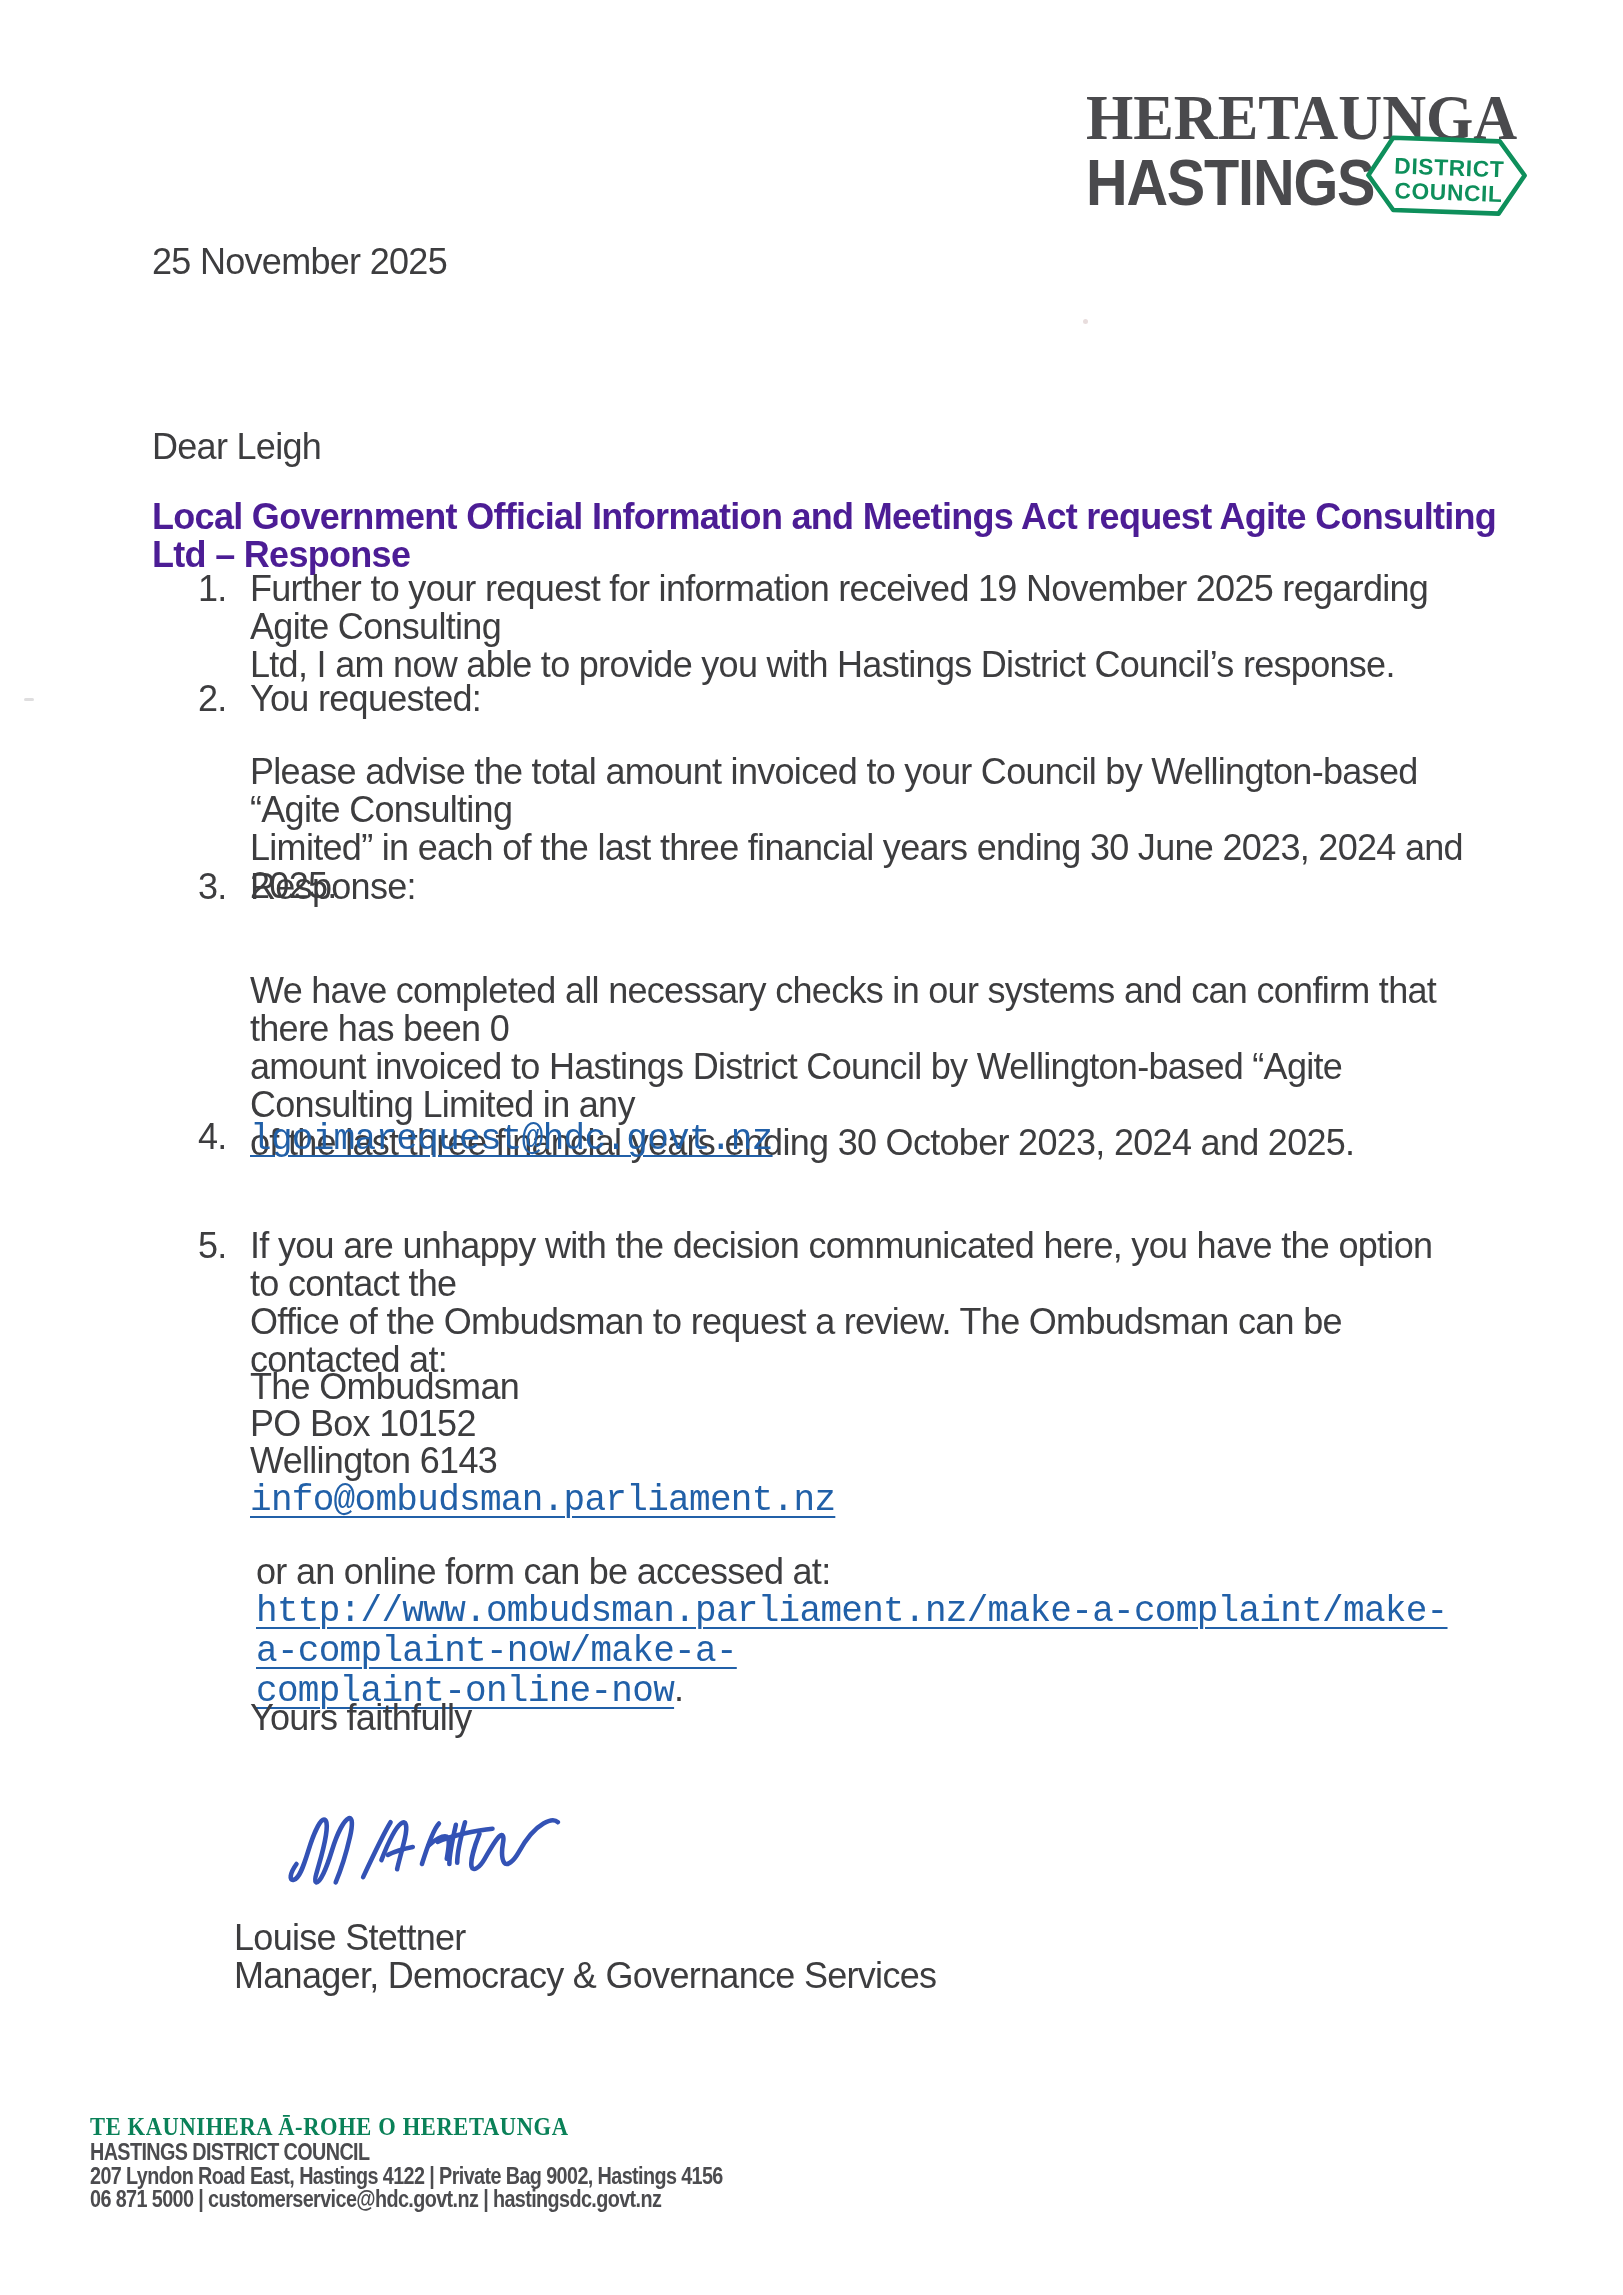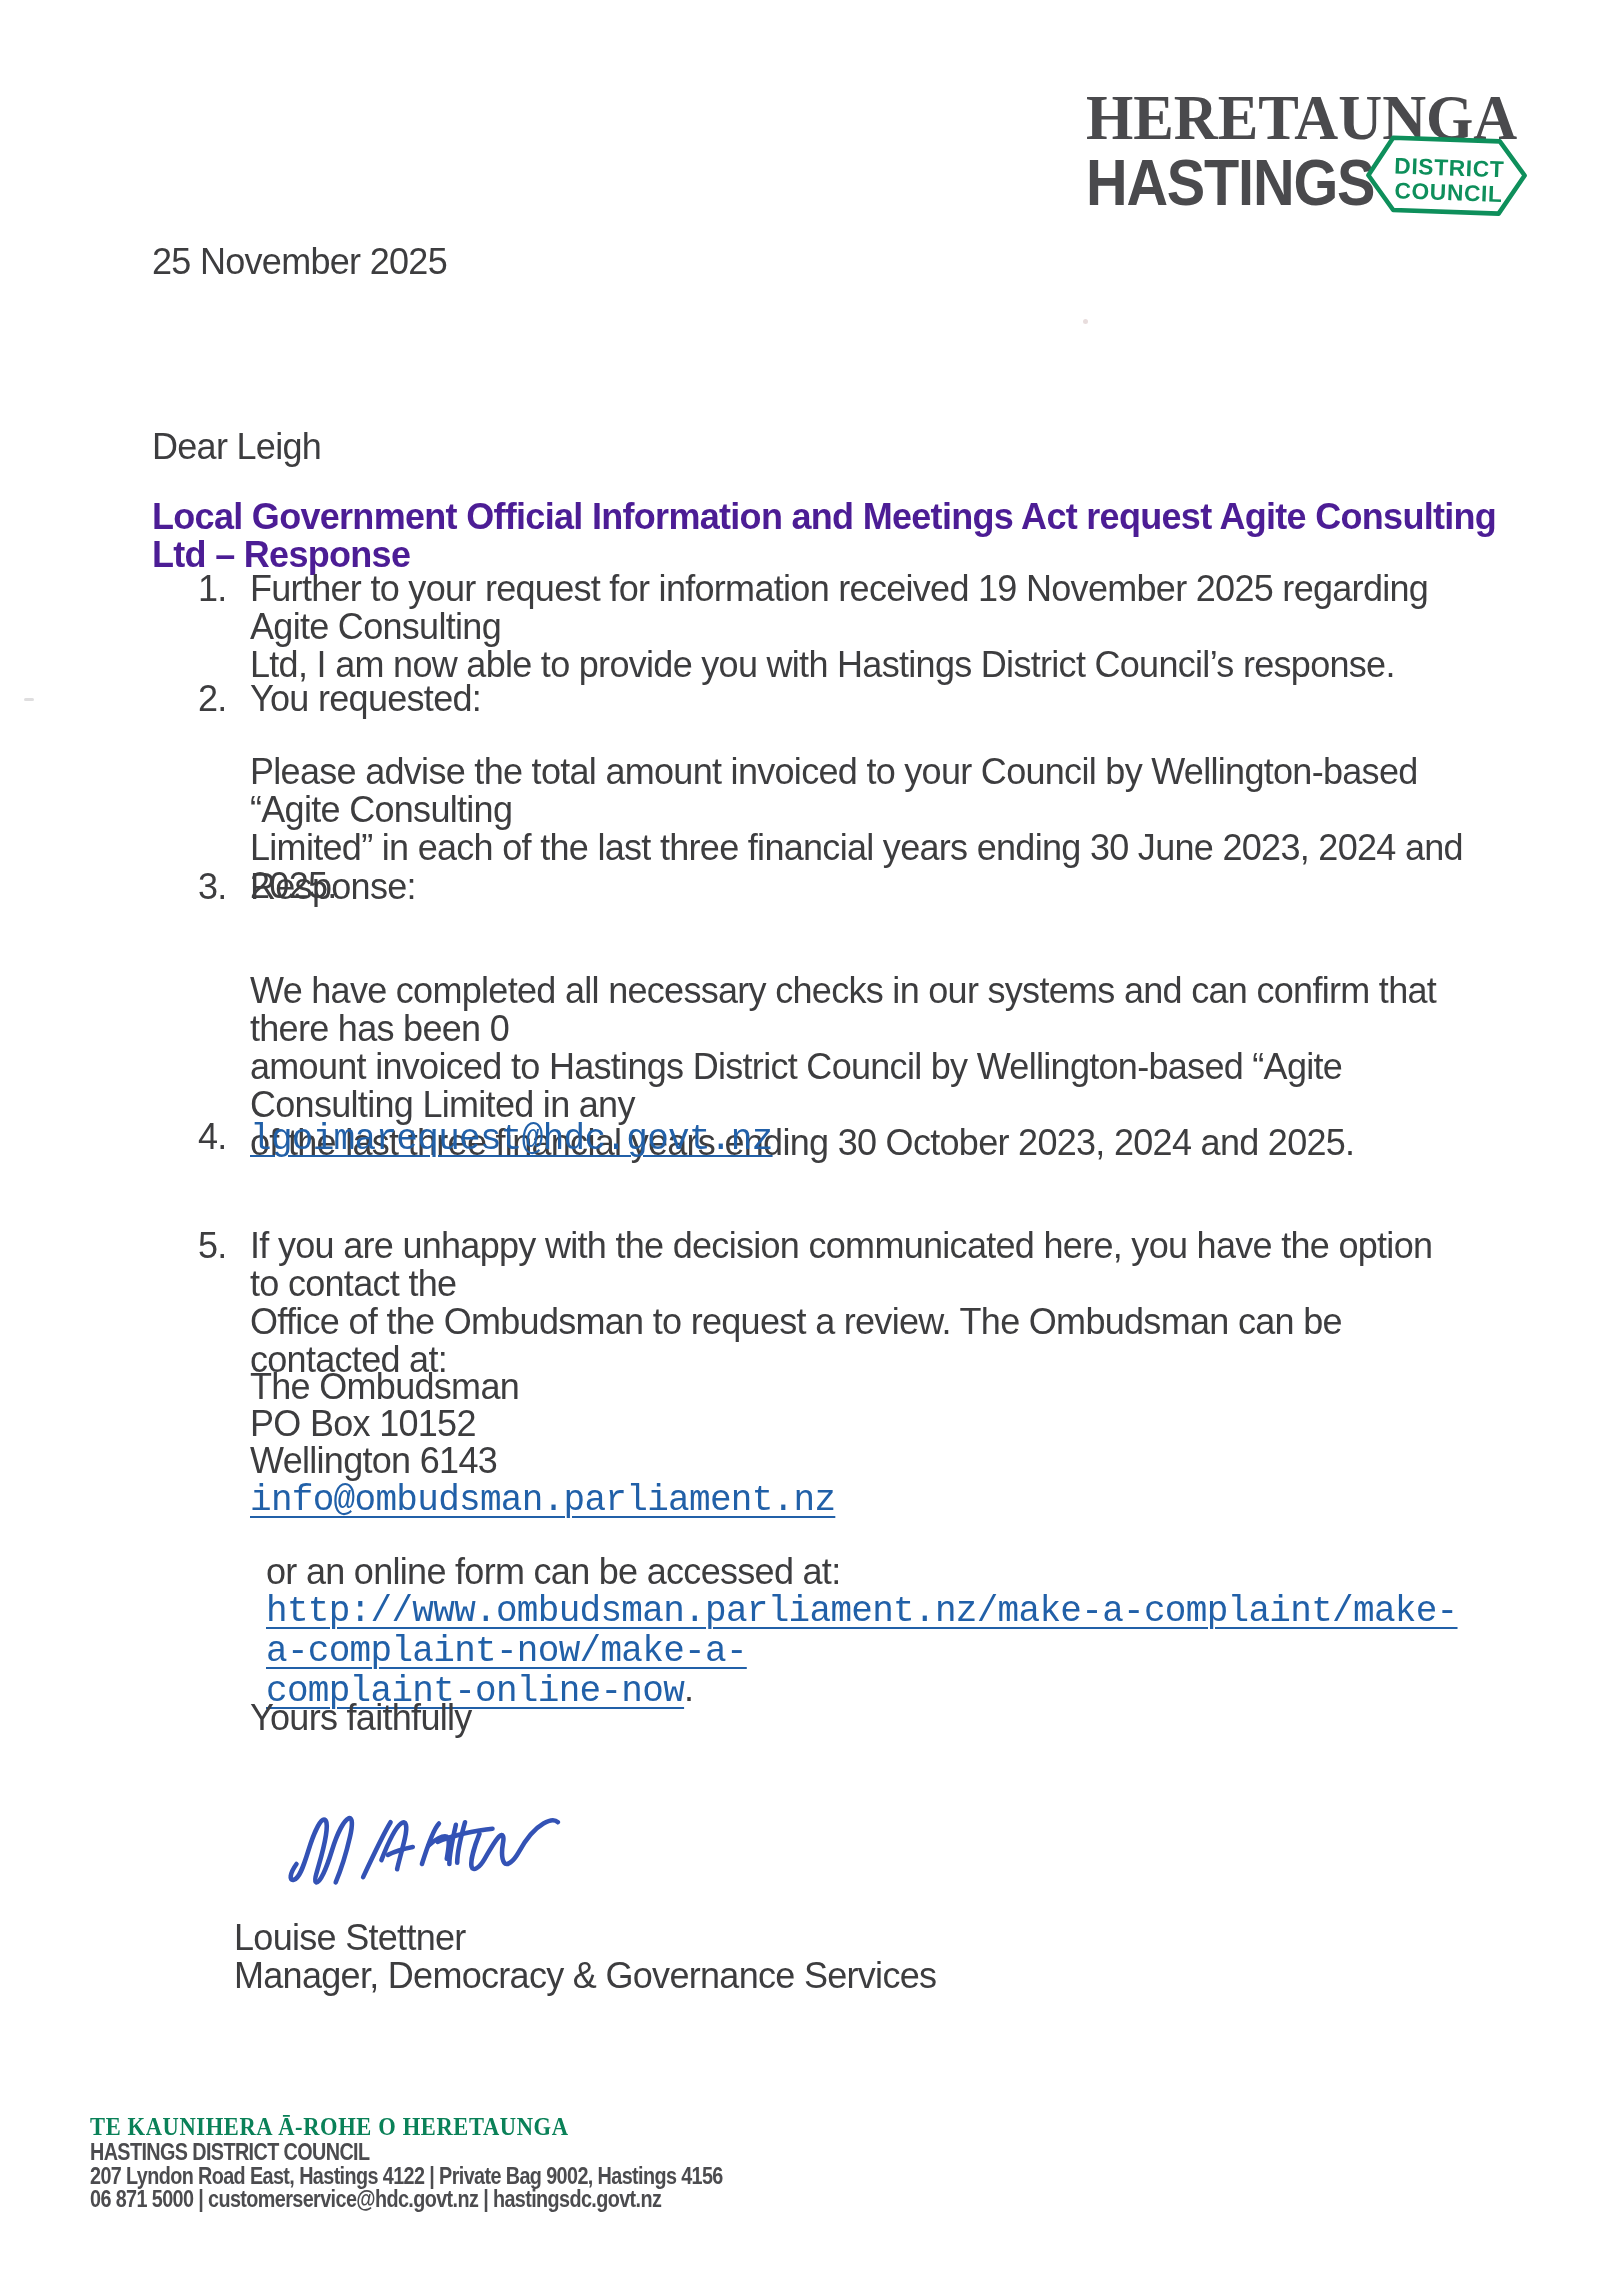--- a/index.html
+++ b/index.html
@@ -74,21 +74,21 @@
 
 <div class="abs body-text num" style="left:198px;top:1227px;">5.</div>
 <div class="abs body-text item-body" style="left:250px;top:1227px;">If you are unhappy with the decision communicated here, you have the option to contact the
 Office of the Ombudsman to request a review. The Ombudsman can be contacted at:</div>
 
 <div class="abs body-text" style="left:250px;top:1368px;line-height:37px;"><span>The Ombudsman
 PO Box 10152
 Wellington 6143
 </span><a class="doc-link" href="#">info@ombudsman.parliament.nz</a></div>
 
-<div class="abs body-text item-body" style="left:266px;top:1553px;line-height:37px;"><span>or an online form can be accessed at:
+<div class="abs body-text item-body" style="left:256px;top:1553px;line-height:37px;"><span>or an online form can be accessed at:
 </span><a class="doc-link" href="#">http://www.ombudsman.parliament.nz/make-a-complaint/make-a-complaint-now/make-a-
 complaint-online-now</a><span>.</span></div>
 
 <div class="abs body-text" style="left:250px;top:1699px;">Yours faithfully</div>
 
 <div class="abs" style="left:286px;top:1800px;width:281px;height:98px;">
   <svg width="281" height="98" viewBox="0 0 430 150">
     <g fill="none" stroke="#3352b5" stroke-width="7" stroke-linecap="round" stroke-linejoin="round">
       <path d="M 16 98 C 6 112 4 124 12 122 C 20 120 26 104 34 78 C 42 52 52 30 58 30 C 66 30 62 56 54 86 C 48 108 42 124 46 126 C 52 128 62 104 70 78 C 78 52 88 32 96 28 C 102 26 102 38 98 56 C 92 82 82 112 76 126"></path>
       <path d="M 118 118 C 132 88 150 50 160 34"></path>

